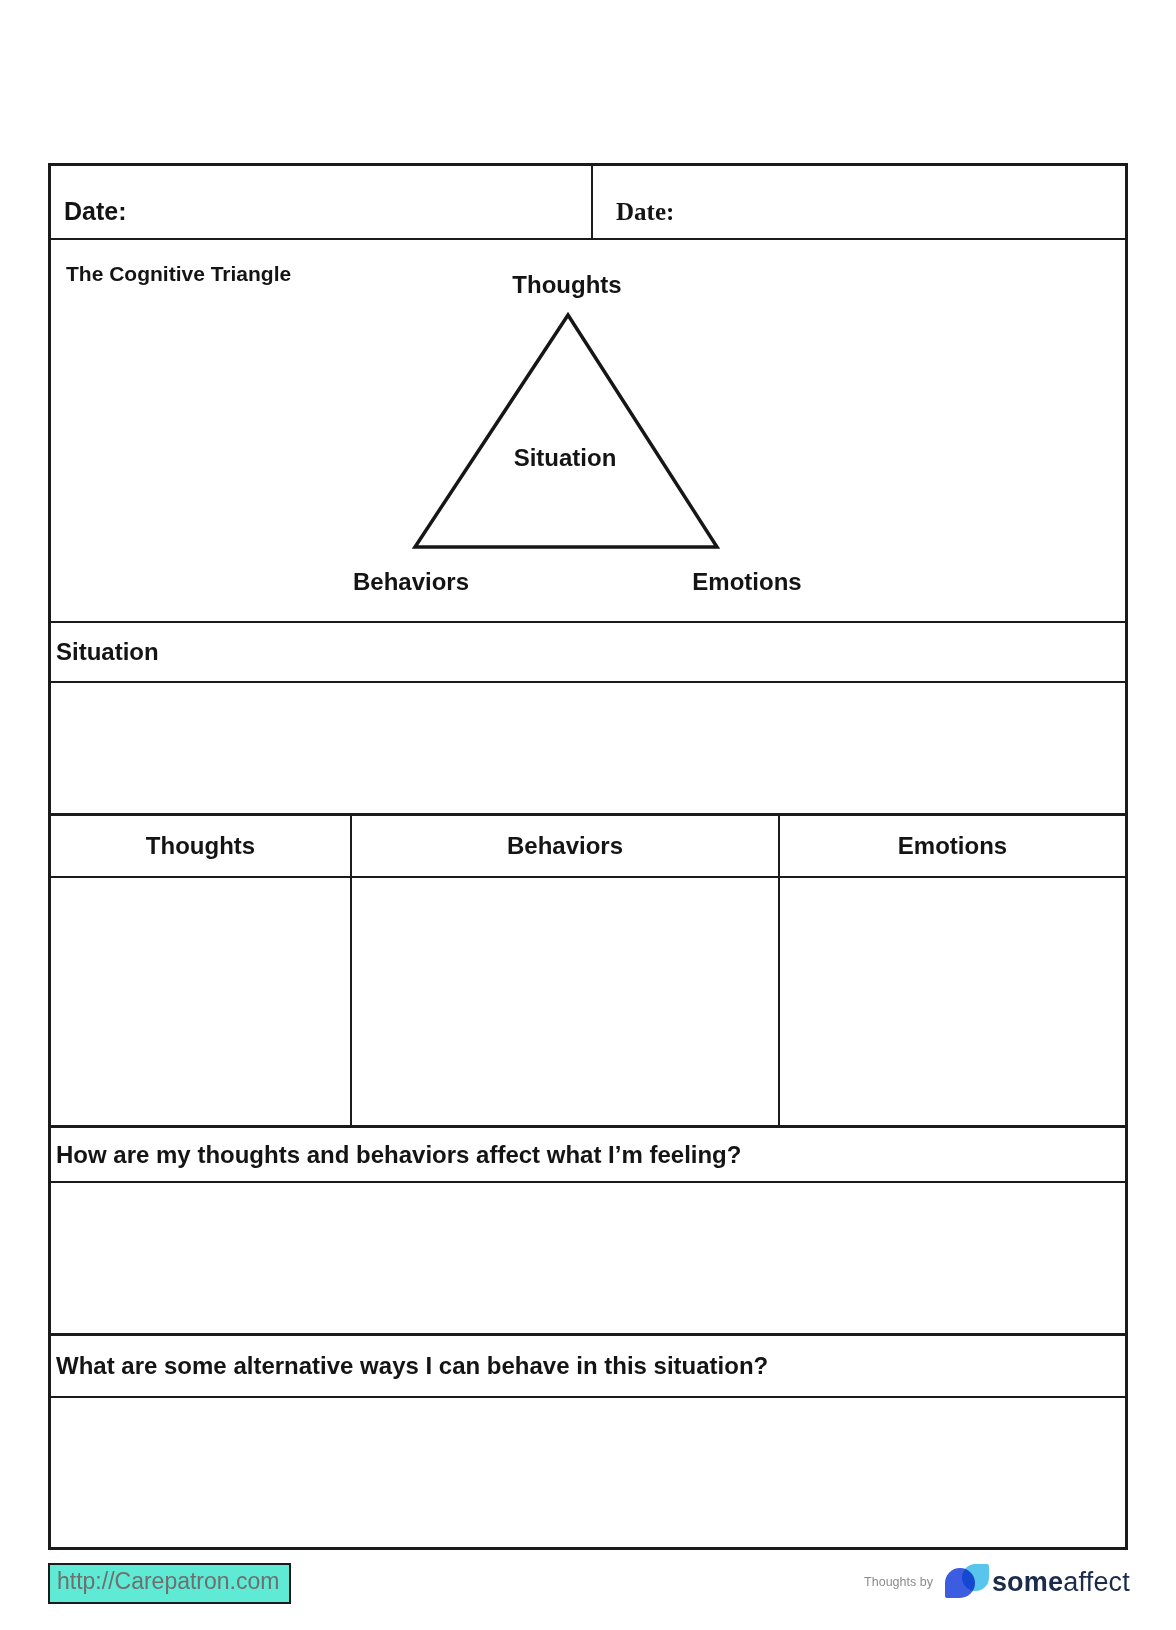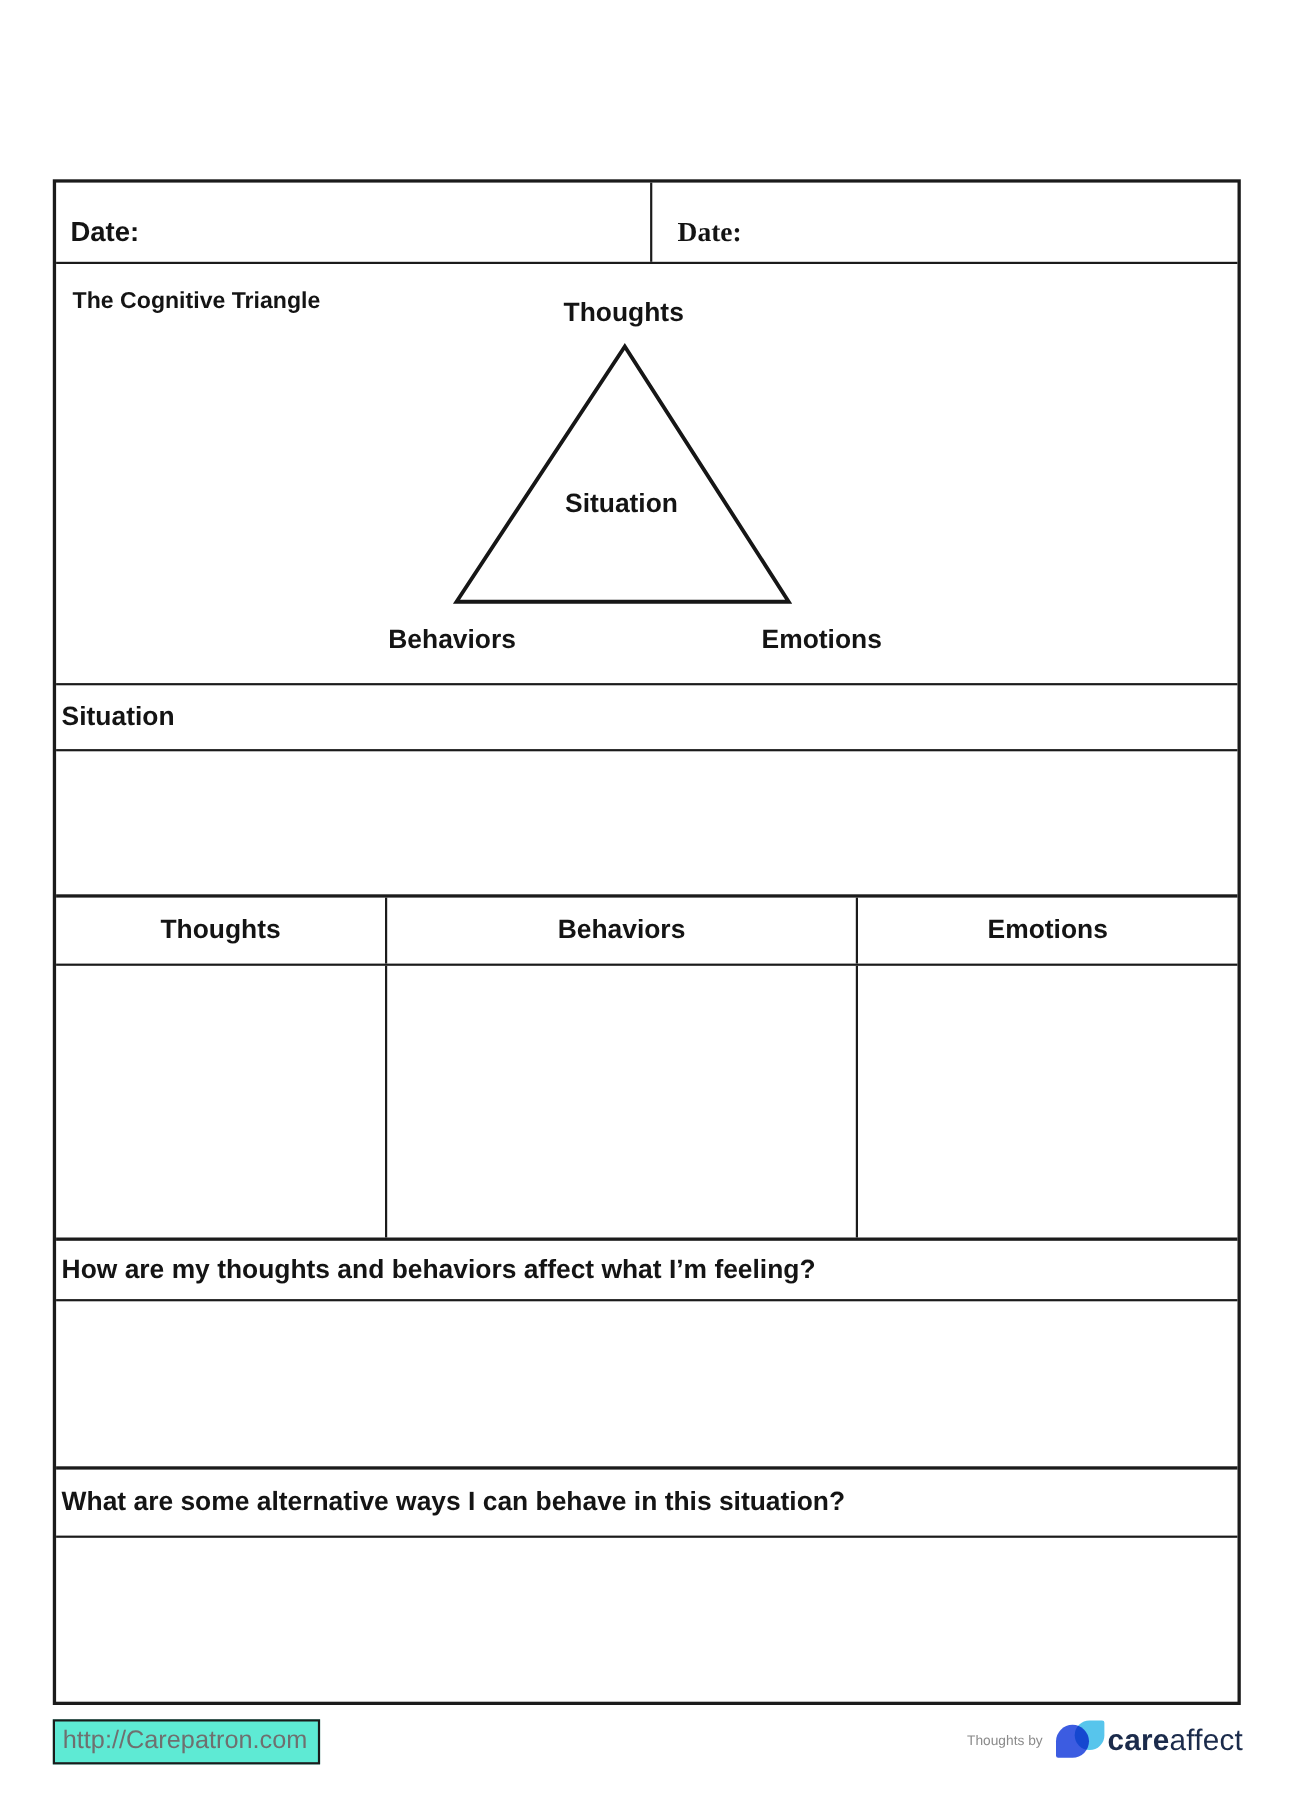--- a/index.html
+++ b/index.html
@@ -135,16 +135,16 @@
   <div class="url-box">
     <span>http://Carepatron.com</span>
   </div>
 
   <div class="brand">
     <span class="powered">Thoughts by</span>
     <span class="logo-mark">
       <i class="bubble bubble-dark"></i>
       <i class="bubble bubble-light"></i>
     </span>
-    <span class="brand-name"><b>care</b><span>affect</span></span>
+    <span class="brand-name"><b>some</b><span>affect</span></span>
   </div>
 
 </div>
 
 </body></html>

